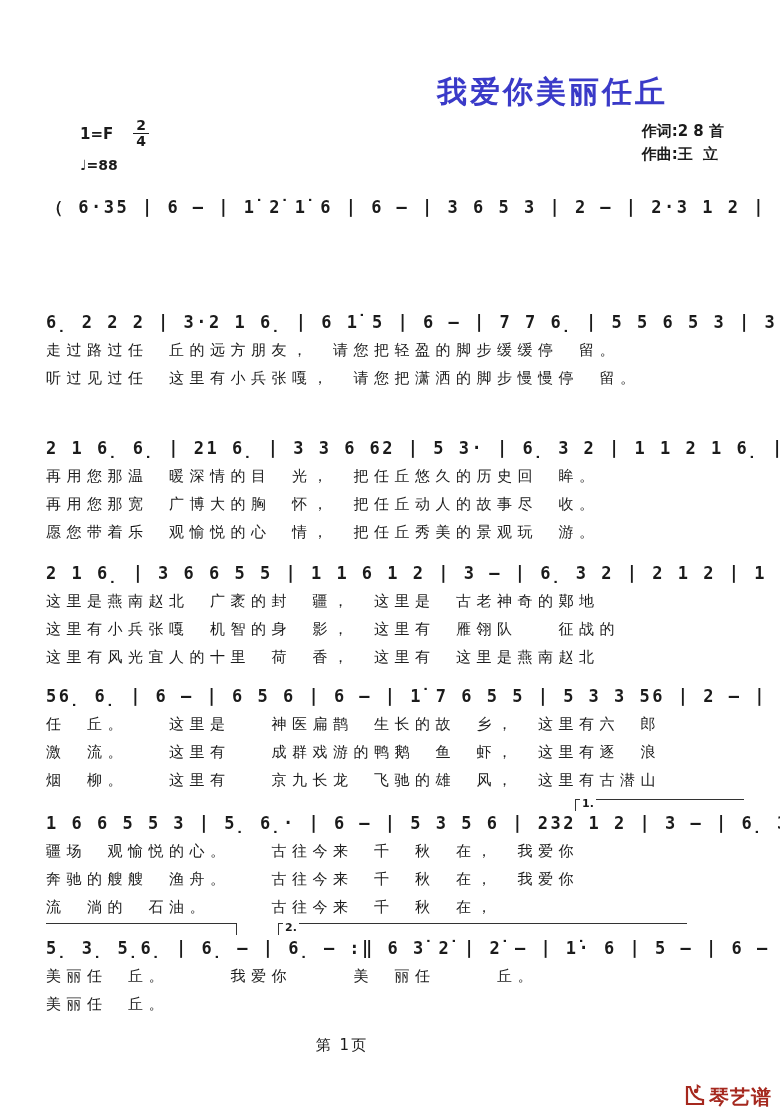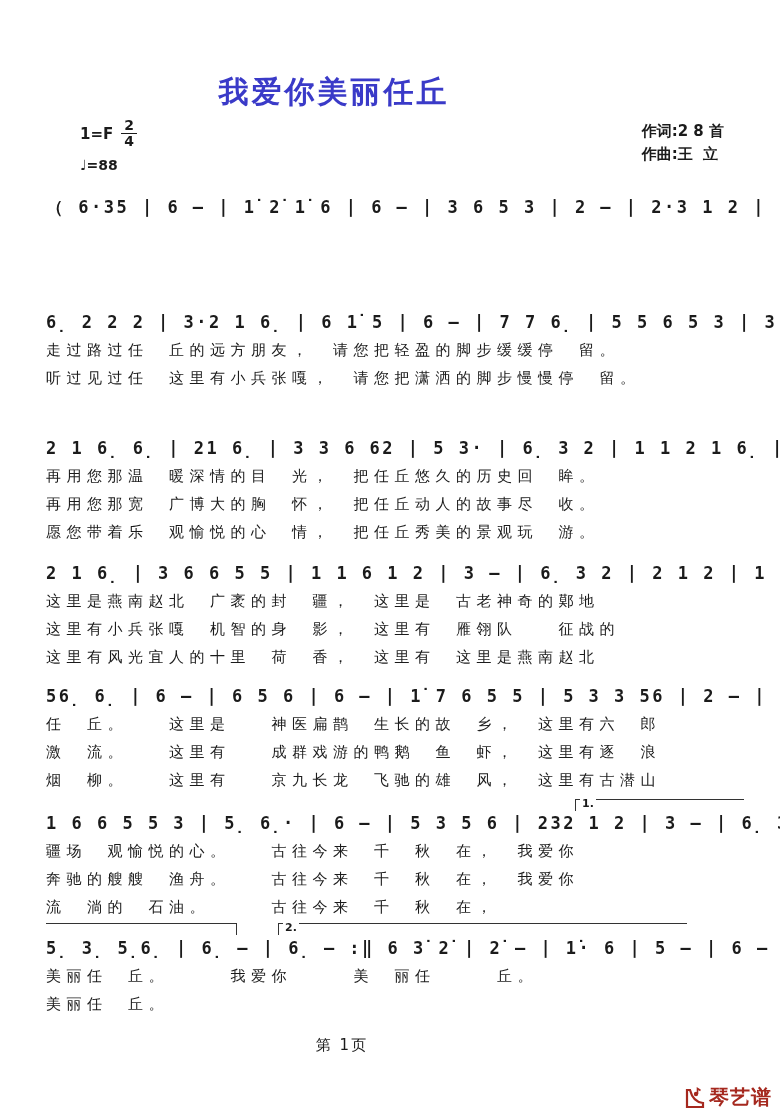--- a/index.html
+++ b/index.html
@@ -2,46 +2,46 @@
 <html><head>
 <meta charset="utf-8">
 <style>
   html,body{margin:0;padding:0;}
   body{
     width:780px;height:1119px;background:#ffffff;position:relative;
     font-family:"DejaVu Sans","Liberation Sans",sans-serif;color:#1b1b1b;
     overflow:hidden;
   }
   .title{
-    position:absolute;top:72px;left:0;width:668px;text-align:center;
+    position:absolute;top:72px;left:0;width:668px;text-align:right;
     font-size:30px;font-weight:bold;letter-spacing:3px;
   }
   .keyblock{position:absolute;left:80px;top:118px;font-size:15px;font-weight:bold;}
-  .keyrow{display:flex;align-items:center;gap:8px;}
+  .keyrow{display:flex;align-items:center;gap:20px;}
   .fraction{display:inline-block;text-align:center;font-size:14px;line-height:15px;vertical-align:middle;}
   .fraction .num{display:block;border-bottom:1px solid #1b1b1b;padding:0 3px;}
   .fraction .den{display:block;padding:0 3px;}
   .tempo{margin-top:8px;font-size:14px;font-weight:bold;}
   .credits{position:absolute;right:56px;top:120px;font-size:15px;line-height:23px;font-weight:bold;}
   .credits div{white-space:pre;}
   .system{position:absolute;left:46px;width:700px;}
   .notes{
     font-family:"DejaVu Sans Mono","Liberation Mono",monospace;
     font-weight:bold;font-size:17px;letter-spacing:2.5px;white-space:nowrap;
   }
   .lyric{
     font-size:15px;letter-spacing:5.5px;white-space:nowrap;margin-top:9px;
     font-family:"DejaVu Sans","Liberation Sans",sans-serif;
   }
   .volta{position:absolute;height:11px;border-top:1.5px solid #333;}
   .volta.open{border-left:1.5px solid #333;}
   .volta.close{border-right:1.5px solid #333;}
   .volta .vlabel{position:absolute;left:4px;top:-3px;font-size:11px;font-weight:bold;background:#fff;padding:0 2px;}
   .pagenum{position:absolute;top:1036px;left:0;width:684px;text-align:center;font-size:15px;letter-spacing:2px;}
-  .watermark{position:absolute;right:8px;top:1084px;display:flex;align-items:flex-end;gap:2px;}
+  .watermark{position:absolute;right:8px;top:1084px;display:flex;align-items:flex-start;gap:2px;}
   .wm-text{font-size:20px;font-weight:bold;letter-spacing:1px;}
 </style>
 </head>
 <body>
 
 <div class="title" style="color: rgb(58, 58, 200);">我爱你美丽任丘</div>
 
 <div class="keyblock">
   <div class="keyrow">
     <span>1=F</span>

